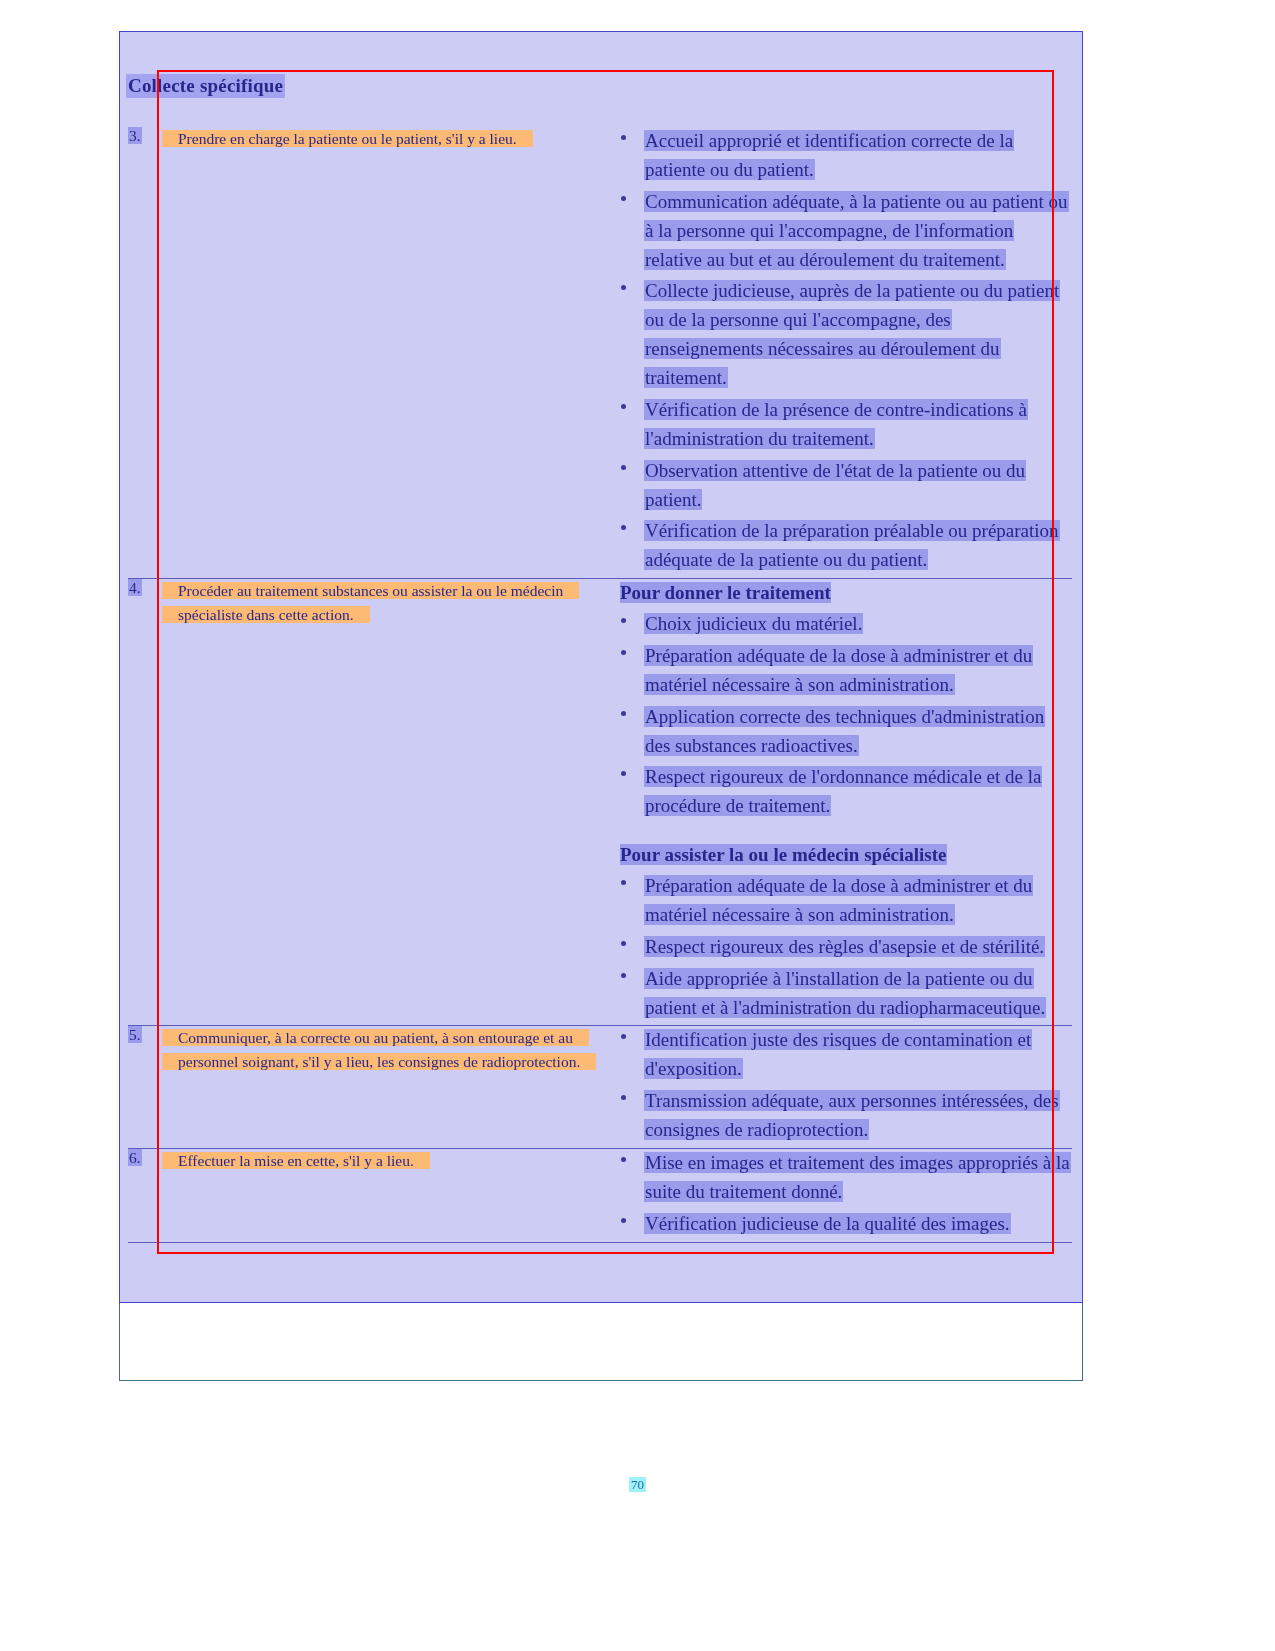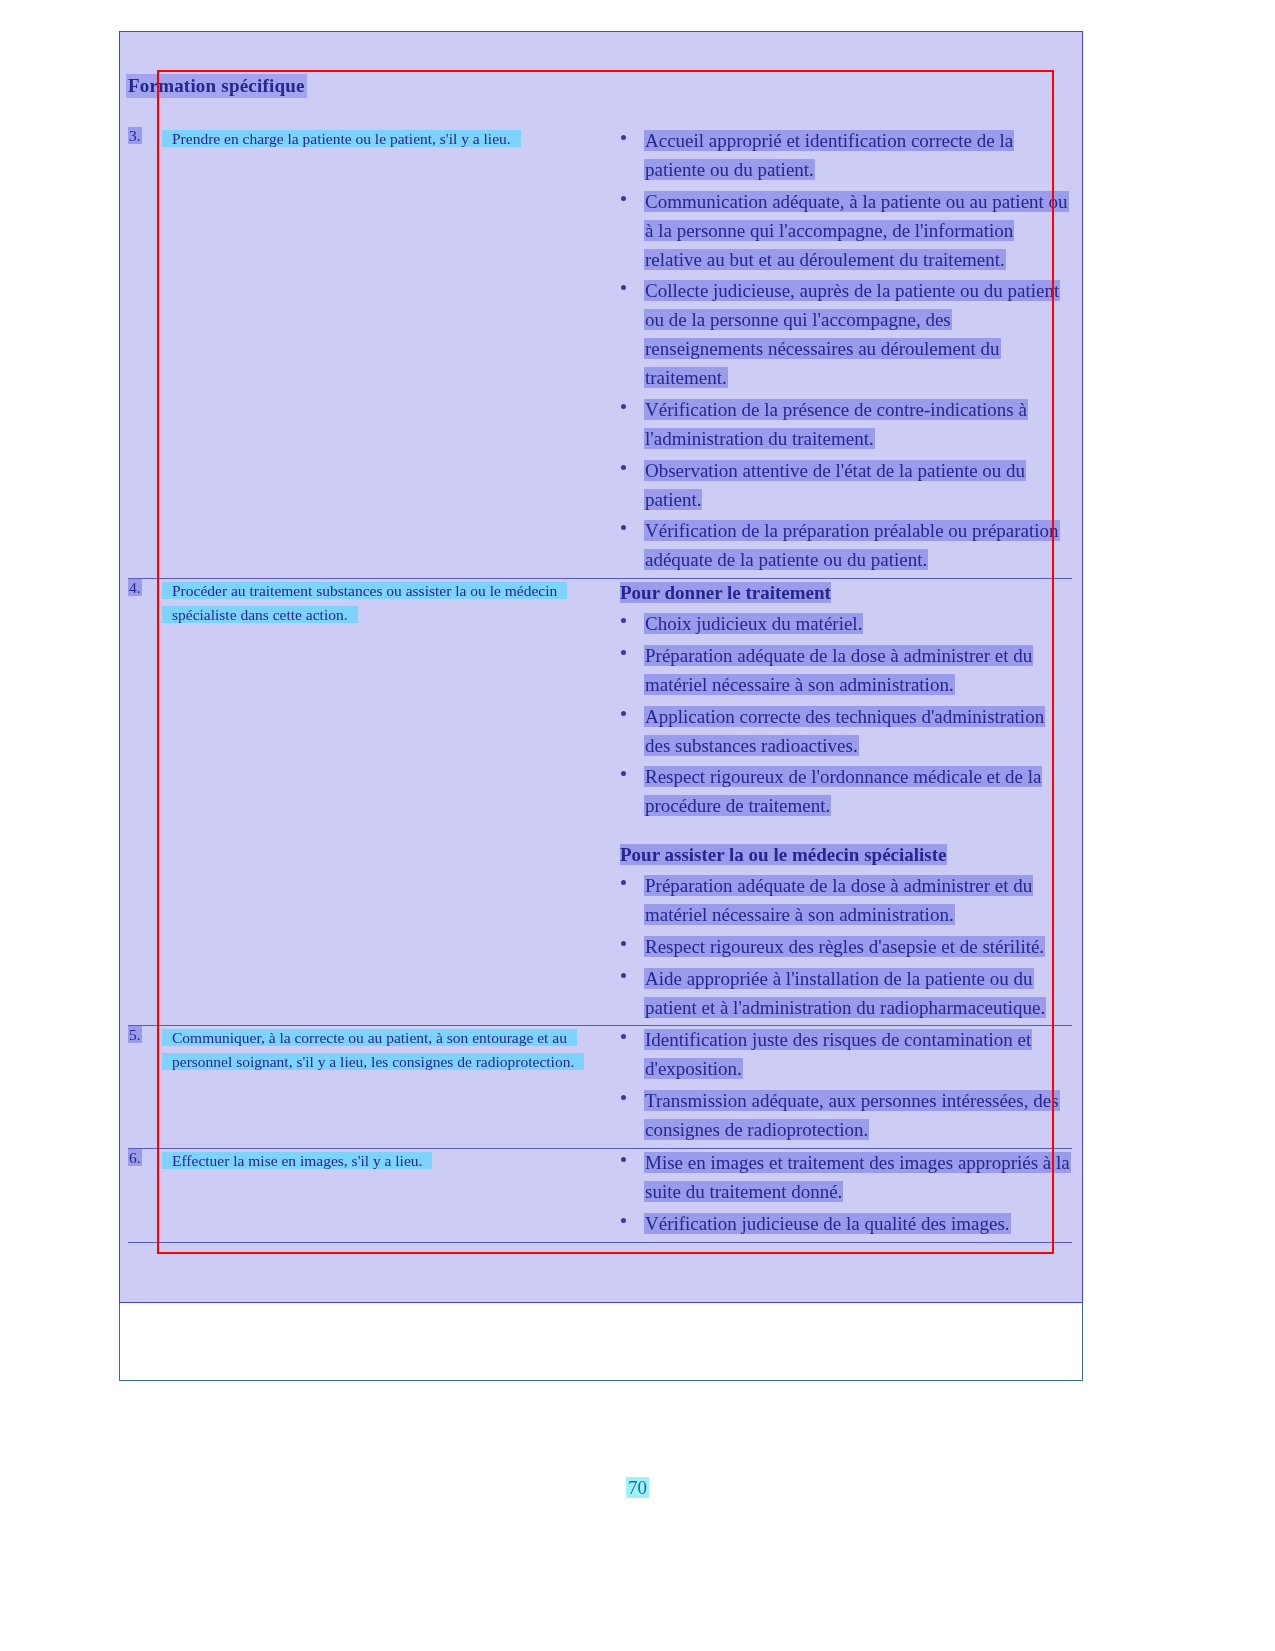--- a/index.html
+++ b/index.html
@@ -97,24 +97,24 @@
     padding: 0 1px;
   }
 
   .elem {
     font-size: 15.5px;
     color: #26268c;
     line-height: 1.52;
     padding: 9px 12px 14px 4px;
   }
   .elem span.hl {
-    background: #7dd3fc;
+    background: #fdba74;
     box-decoration-break: clone;
     -webkit-box-decoration-break: clone;
-    padding: 0 10px;
+    padding: 0 16px;
   }
 
   .crit {
     font-size: 19px;
     color: #26268c;
     line-height: 1.52;
     padding: 9px 10px 14px 0;
   }
 
   .sub-head {
@@ -154,36 +154,36 @@
     padding: 0 1px;
   }
 
   
   .page-number {
     position: absolute;
     left: 0;
     top: 1477px;
     width: 1275px;
     text-align: center;
-    font-size: 19px;
+    font-size: 13px;
     color: #1a6fa8;
     z-index: 20;
   }
   .page-number span {
     background: #9ff0f7;
     padding: 0 2px;
   }
 </style>
 </head>
 <body>
 
 <div class="page-frame"></div>
 <div class="selection-block"></div>
 
-<div class="section-heading">Formation spécifique</div>
+<div class="section-heading">Collecte spécifique</div>
 
 <table class="comp-table">
   <colgroup>
     <col class="col-num">
     <col class="col-elem">
     <col class="col-crit">
   </colgroup>
   <tbody>
 
     <tr class="no-top">
@@ -242,21 +242,21 @@
           <li><span class="dot"></span><span class="txt">Transmission adéquate, aux personnes intéressées, des consignes de radioprotection.</span></li>
         </ul>
       </td>
     </tr>
 
     <tr>
       <td class="num">
         <span>6.</span>
       </td>
       <td class="elem">
-        <span class="hl">Effectuer la mise en images, s'il y a lieu.</span>
+        <span class="hl">Effectuer la mise en cette, s'il y a lieu.</span>
       </td>
       <td class="crit">
         <ul class="bullets">
           <li><span class="dot"></span><span class="txt">Mise en images et traitement des images appropriés à la suite du traitement donné.</span></li>
           <li><span class="dot"></span><span class="txt">Vérification judicieuse de la qualité des images.</span></li>
         </ul>
       </td>
     </tr>
 
   </tbody>

